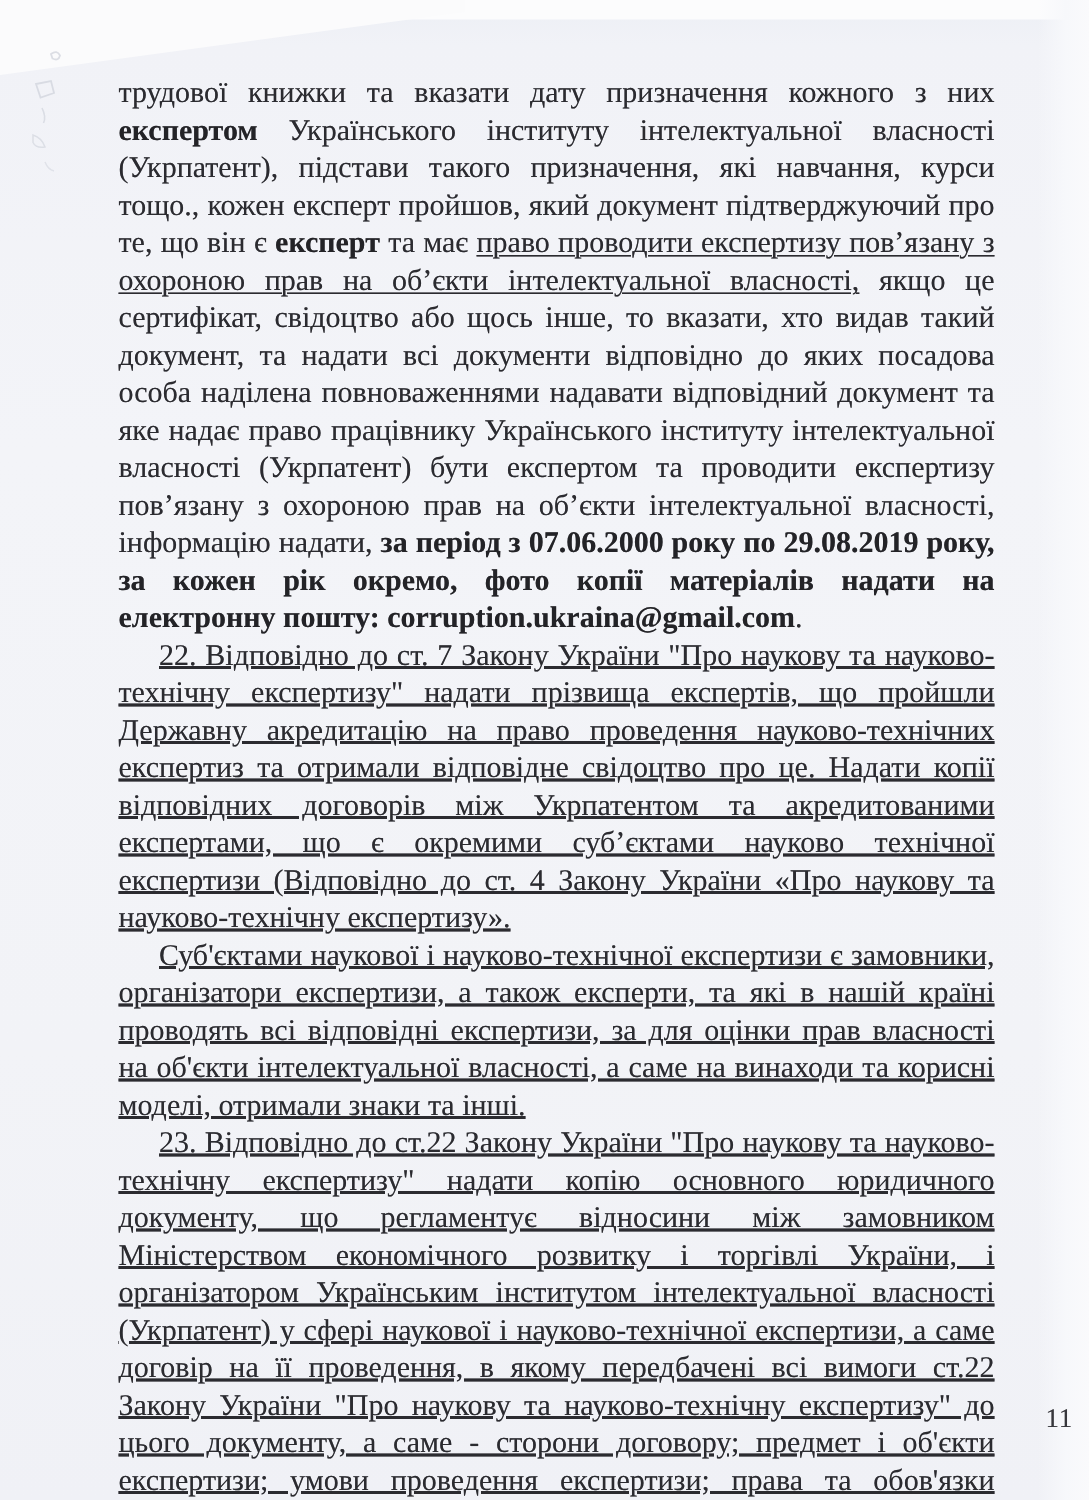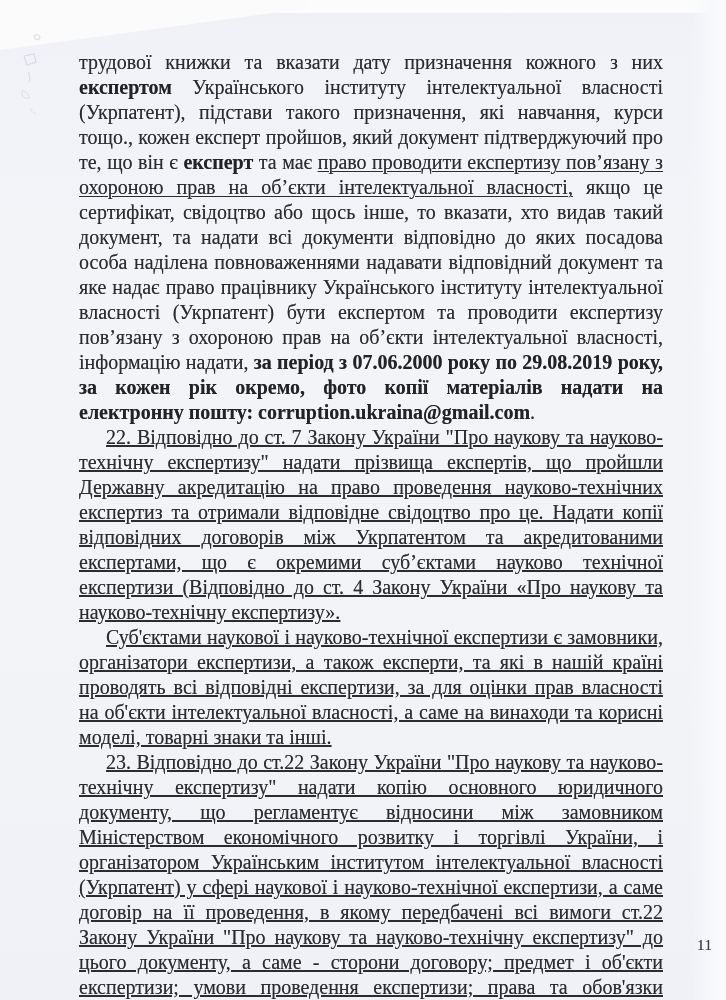--- a/index.html
+++ b/index.html
@@ -61,21 +61,21 @@
   .textblock p.indent {
     text-indent: 27px;
     text-decoration: underline;
   }
   .b { font-weight: bold; color: #232327; }
   .u { text-decoration: underline; text-underline-offset: 2px; text-decoration-thickness: 1px; }
   .pagenum {
     position: absolute;
     left: 697px;
     top: 936px;
-    font-size: 15px;
+    font-size: 18px;
     line-height: 18px;
     letter-spacing: 0.5px;
     color: #37373c;
     text-shadow: 0 0 0.4px rgba(55,55,60,0.5);
   }
 </style>
 </head>
 <body>
 
 <div class="scan">
@@ -98,21 +98,21 @@
 
     <p>
       <span>трудової книжки та вказати дату призначення кожного з них </span><span class="b">експертом</span><span> Українського інституту інтелектуальної власності (Укрпатент), підстави такого призначення, які навчання, курси тощо., кожен експерт пройшов, який документ підтверджуючий про те, що він є </span><span class="b">експерт</span><span> та має </span><span class="u">право проводити експертизу пов’язану з охороною прав на об’єкти інтелектуальної власності,</span><span> якщо це сертифікат, свідоцтво або щось інше, то вказати, хто видав такий документ, та надати всі документи відповідно до яких посадова особа наділена повноваженнями надавати відповідний документ та яке надає право працівнику Українського інституту інтелектуальної власності (Укрпатент) бути експертом та проводити експертизу пов’язану з охороною прав на об’єкти інтелектуальної власності, інформацію надати, </span><span class="b">за період з 07.06.2000 року по 29.08.2019 року, за кожен рік окремо, фото копії матеріалів надати на електронну пошту: corruption.ukraina@gmail.com</span><span>.</span>
     </p>
 
     <p class="indent">
       <span>22. Відповідно до ст. 7 Закону України "Про наукову та науково-технічну експертизу" надати прізвища експертів, що пройшли Державну акредитацію на право проведення науково-технічних експертиз та отримали відповідне свідоцтво про це. Надати копії відповідних договорів між Укрпатентом та акредитованими експертами, що є окремими суб’єктами науково технічної експертизи (Відповідно до ст. 4 Закону України «Про наукову та науково-технічну експертизу».</span>
     </p>
 
     <p class="indent">
-      <span>Суб'єктами наукової і науково-технічної експертизи є замовники, організатори експертизи, а також експерти, та які в нашій країні проводять всі відповідні експертизи, за для оцінки прав власності на об'єкти інтелектуальної власності, а саме на винаходи та корисні моделі, товарні знаки та інші.</span>
+      <span>Суб'єктами наукової і науково-технічної експертизи є замовники, організатори експертизи, а також експерти, та які в нашій країні проводять всі відповідні експертизи, за для оцінки прав власності на об'єкти інтелектуальної власності, а саме на винаходи та корисні моделі, отримали знаки та інші.</span>
     </p>
 
     <p class="indent">
       <span>23. Відповідно до ст.22 Закону України "Про наукову та науково-технічну експертизу" надати копію основного юридичного документу, що регламентує відносини між замовником Міністерством економічного розвитку і торгівлі України, і організатором Українським інститутом інтелектуальної власності (Укрпатент) у сфері наукової і науково-технічної експертизи, а саме договір на її проведення, в якому передбачені всі вимоги ст.22 Закону України "Про наукову та науково-технічну експертизу" до цього документу, а саме - сторони договору; предмет і об'єкти експертизи; умови проведення експертизи; права та обов'язки сторін; термін проведення експертизи; термін, протягом якого висновки експертизи зберігають чинність залежно від характеру об'єкта експертизи; порядок розрахунків; умови, що впливають на зміну або припинення договірних відносин; відповідальність за невиконання або неналежне виконання умов договору; відповідальність за достовірність висновку експертизи, термін дії такої відповідальності та конкретні особи, на яких вона покладається стосовно окремих розділів або за експертизу в цілому, інші суттєві умови, які випливають із специфіки об'єкта експертизи.</span>
     </p>
 
   </div>
 
   <div class="pagenum">11</div>
 

